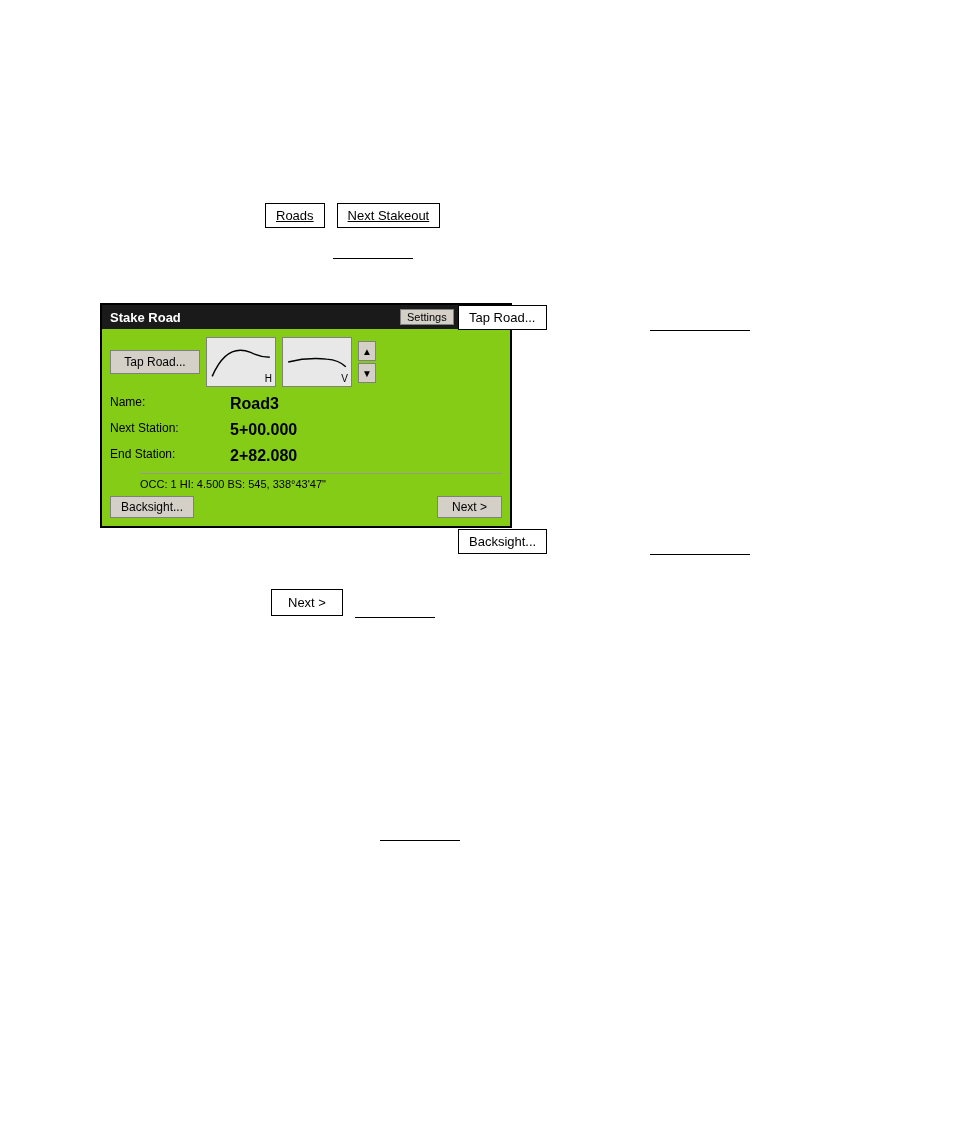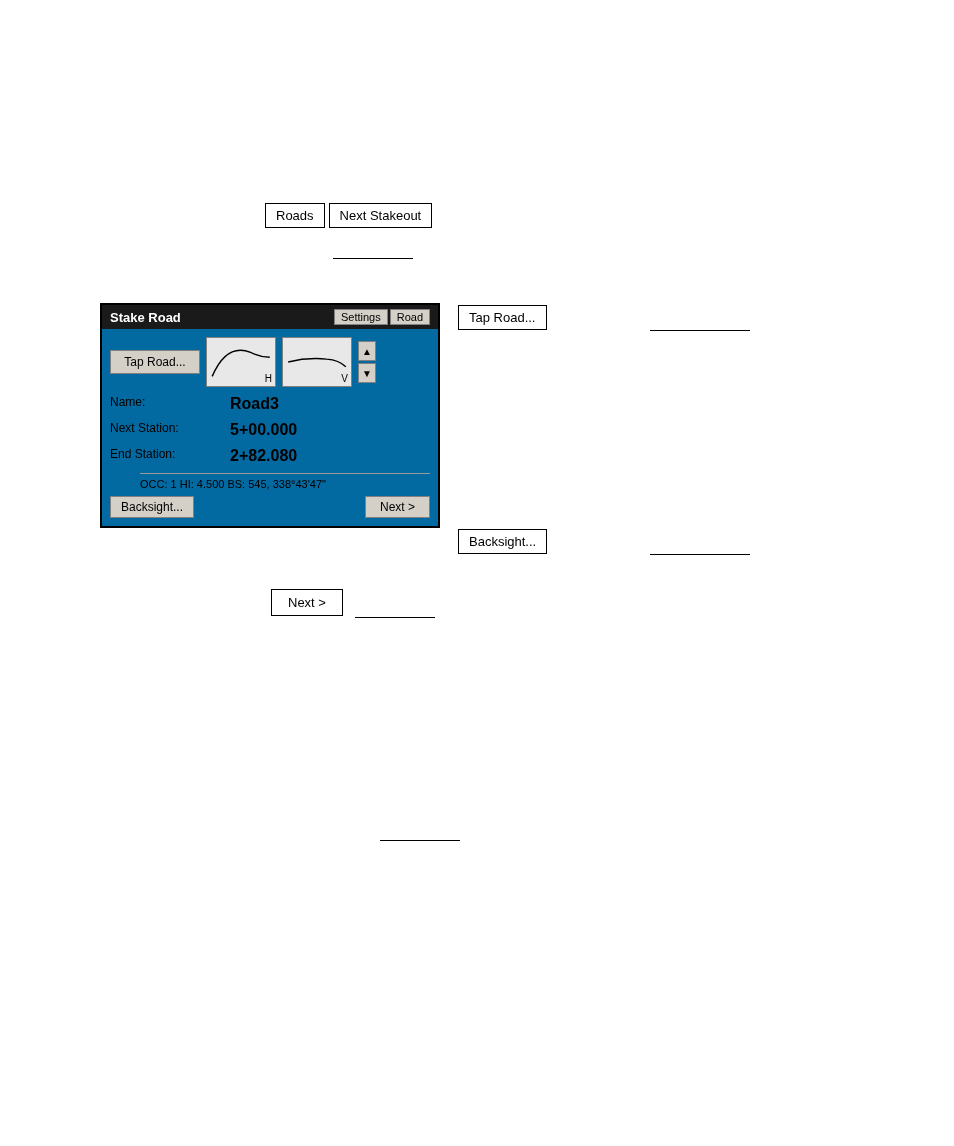--- a/index.html
+++ b/index.html
@@ -14,21 +14,22 @@
       overflow: hidden;
     }
 
     
     .breadcrumb-area {
       position: absolute;
       top: 203px;
       left: 265px;
       display: flex;
       align-items: center;
-      gap: 4px;
+      gap: 12px;
+      text-decoration: underline;
     }
 
     .breadcrumb-btn {
       border: 1px solid #000;
       background: #fff;
       padding: 4px 10px;
       font-size: 13px;
       cursor: pointer;
     }
 
@@ -36,39 +37,39 @@
     .underline-short {
       position: absolute;
       border-bottom: 1px solid #000;
     }
 
     
     .stake-road-dialog {
       position: absolute;
       top: 303px;
       left: 100px;
-      width: 340px;
+      width: 412px;
       border: 2px solid #000;
-      background: #0369a1;
+      background: #84cc16;
     }
 
     .dialog-title-bar {
       background: #1a1a1a;
       color: #fff;
       padding: 4px 8px;
       font-size: 13px;
       font-weight: bold;
       display: flex;
       align-items: center;
       justify-content: space-between;
     }
 
     .dialog-title-buttons {
       display: flex;
-      gap: 2px;
+      gap: 8px;
     }
 
     .dialog-title-btn {
       background: #d4d0c8;
       color: #000;
       border: 1px solid #808080;
       padding: 1px 6px;
       font-size: 11px;
       cursor: pointer;
     }

